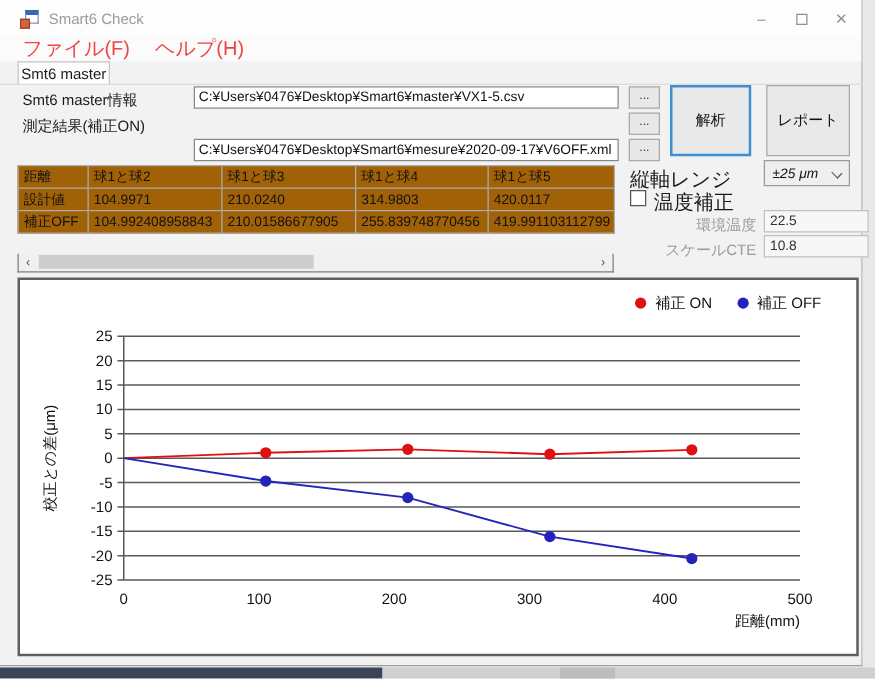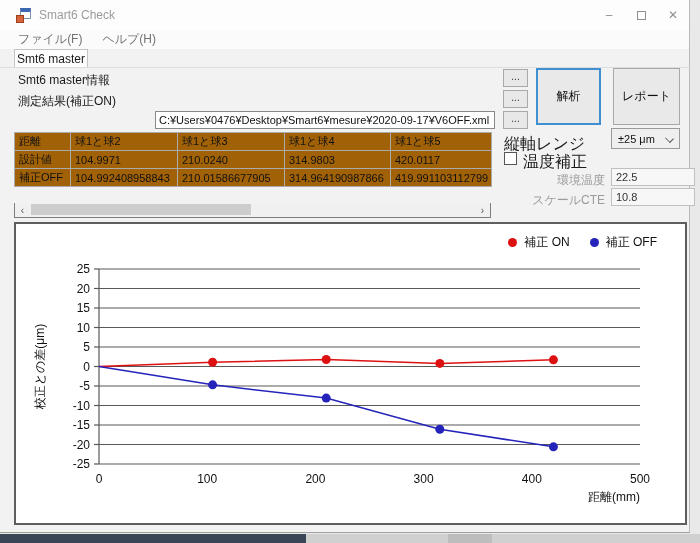--- a/index.html
+++ b/index.html
@@ -18,21 +18,21 @@
   .app-icon .doc { position:absolute; left:0; bottom:0; width:8px; height:8px; background:#d8643c;
     border:1px solid #9c3f20; }
   .title-text { margin-left:8px; font-size:12px; color:#9b9b9b; }
   .win-controls { margin-left:auto; display:flex; height:30px; }
   .win-btn { width:32px; height:30px; display:flex; align-items:center; justify-content:center;
     font-size:12px; color:#8f8f8f; }
   .win-btn.max span { display:block; width:9px; height:9px; border:1px solid #8f8f8f; }
 
   
   .menubar { position:absolute; left:0; top:30px; width:100%; height:19px; background:#fbfbfb;
-    display:flex; align-items:center; font-size:12px; color:#737373; }
+    display:flex; align-items:center; font-size:16px; color:#ef4444; }
   .menu-item { padding:0 10px; height:100%; display:flex; align-items:center; }
   .menu-item:first-child { margin-left:8px; }
 
   
   .tab { position:absolute; left:14px; top:49px; width:74px; height:19px; background:#fdfdfd;
     border:1px solid #c4c4c4; border-bottom:none; font-size:12px; color:#1a1a1a;
     display:flex; align-items:center; justify-content:center; }
   .tabpage-line { position:absolute; left:0; top:67px; width:690px; height:1px; background:#dcdcdc; }
 
   
@@ -58,21 +58,21 @@
     border:1px solid #7f7f7f; border-top:none; display:flex; align-items:center; }
   .scroll-arrow { width:15px; height:100%; font-size:10px; color:#555; display:flex;
     align-items:center; justify-content:center; }
   .scroll-thumb { position:absolute; left:16px; top:1px; width:220px; height:11px; background:#cdcdcd; }
 
   
   .set-label { position:absolute; font-size:16px; color:#1a1a1a; }
   .set-label-dis { position:absolute; font-size:12px; color:#9b9b9b; text-align:right; width:100px; }
   .combo { position:absolute; left:611px; top:128px; width:69px; height:21px; background:#efefef;
     border:1px solid #9a9a9a; font-size:11px; color:#111; display:flex; align-items:center;
-    padding-left:6px; }
+    padding-left:6px;font-style:italic; }
   .combo .chev { position:absolute; right:6px; top:6px; width:7px; height:7px;
     border-right:1.5px solid #555; border-bottom:1.5px solid #555; transform:rotate(45deg) scale(1,0.8); }
   .checkbox { position:absolute; left:504px; top:152px; width:13px; height:13px; background:#fff;
     border:1px solid #555; }
   .dis-input { position:absolute; left:611px; width:84px; height:18px; background:#f7f7f7;
     border:1px solid #c0c0c0; font-size:11px; color:#333; padding:0 4px;
     font-family:"Liberation Sans", sans-serif; }
 
   
   .chart-panel { position:absolute; left:14px; top:222px; width:673px; height:303px; background:#fff;
@@ -110,20 +110,21 @@
 
     <div class="menubar">
       <div class="menu-item">ファイル(F)</div>
       <div class="menu-item">ヘルプ(H)</div>
     </div>
 
     <div class="tab">Smt6 master</div>
     <div class="tabpage-line"></div>
 
     <span class="field-label" style="top:72px;">Smt6 master情報</span>
+    <input class="textbox" style="top: 69px;" value="C:¥Users¥0476¥Desktop¥Smart6¥master¥VX1-5.csv">
     <div class="browse-btn" style="top:69px;">...</div>
 
     <span class="field-label" style="top:93px;">測定結果(補正ON)</span>
     <div class="browse-btn" style="top:90px;">...</div>
 
     <input class="textbox" style="top: 111px;" value="C:¥Users¥0476¥Desktop¥Smart6¥mesure¥2020-09-17¥V6OFF.xml">
     <div class="browse-btn" style="top:111px;">...</div>
 
     <div class="big-btn analyze">解析</div>
     <div class="big-btn report">レポート</div>
@@ -148,21 +149,21 @@
         <td>設計値</td>
         <td>104.9971</td>
         <td>210.0240</td>
         <td>314.9803</td>
         <td>420.0117</td>
       </tr>
       <tr>
         <td>補正OFF</td>
         <td>104.992408958843</td>
         <td>210.01586677905</td>
-        <td>314.964190987866</td>
+        <td>255.839748770456</td>
         <td>419.991103112799</td>
       </tr>
     </tbody>
       </table>
     <div class="hscroll">
       <div class="scroll-arrow">‹</div>
       <div class="scroll-thumb"></div>
       <div class="scroll-arrow" style="margin-left:auto;">›</div>
     </div>
 

